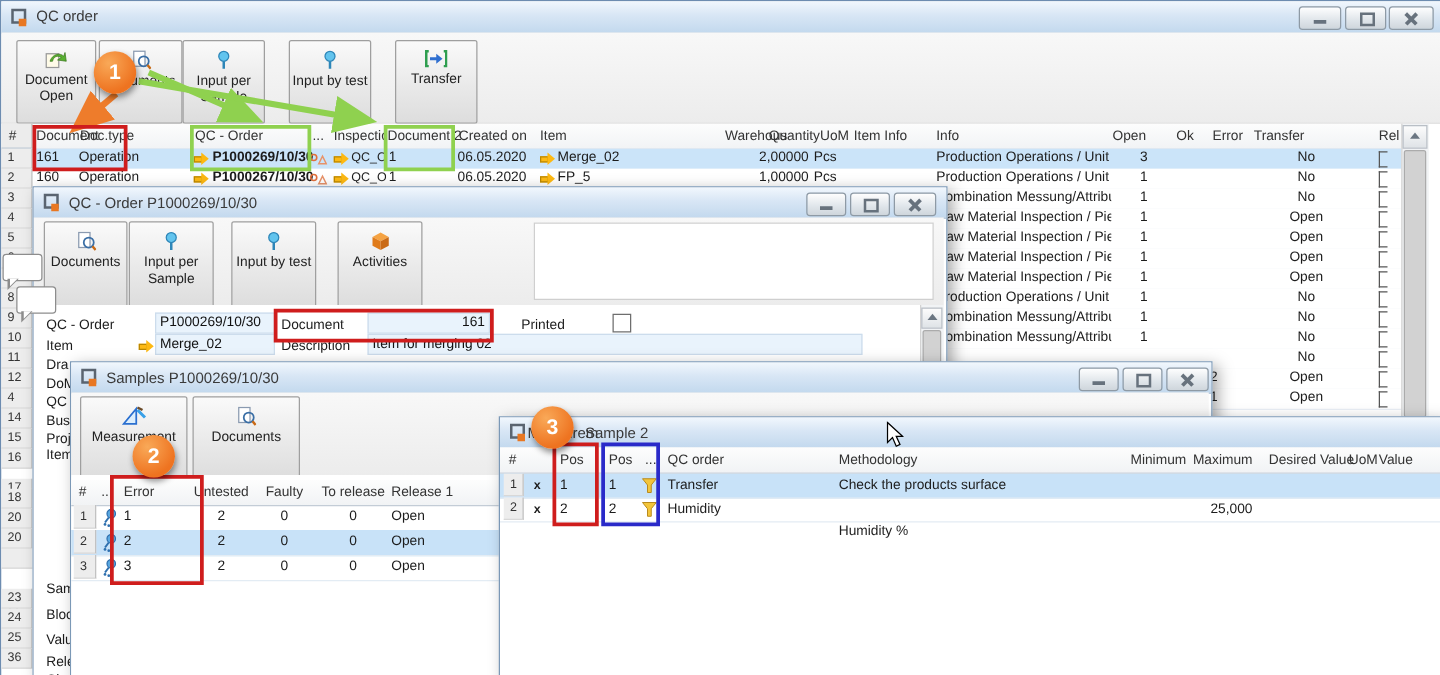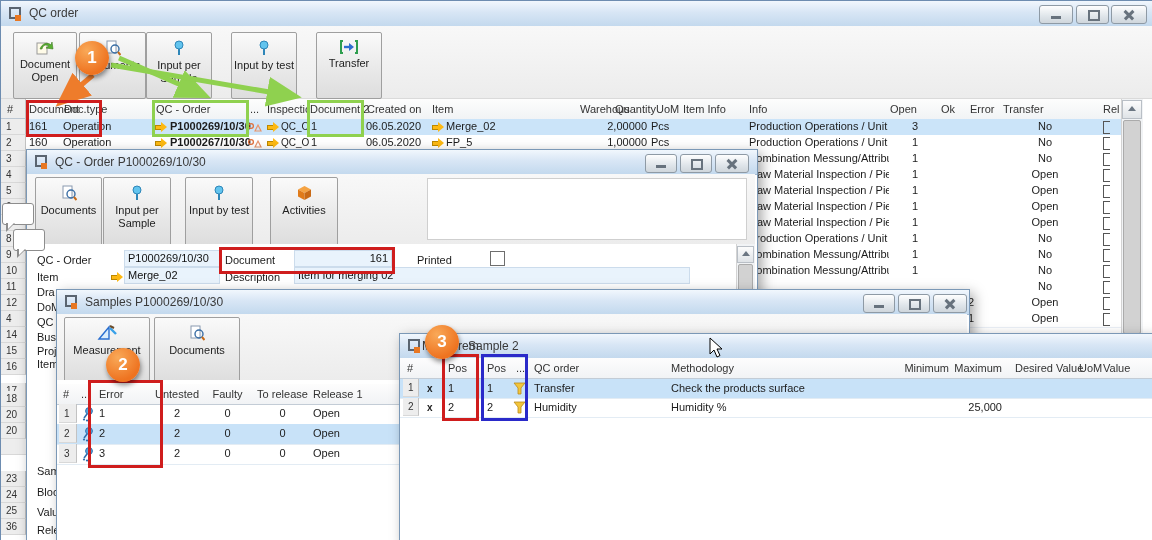--- a/index.html
+++ b/index.html
@@ -509,21 +509,21 @@
       </div>
       <div class="abs" style="left:0;top:40px;width:752px;height:19px;border-bottom:1px solid #e3ecf4;">
         <span class="gcell" style="height:18px;left:3px;width:16px;line-height:18px;">2</span>
         <span class="cell red" style="left:27px;top:2px;font-size:10px;font-weight:bold;">x</span>
         <span class="cell" style="left:48px;top:2px;">2</span>
         <span class="cell" style="left:87px;top:2px;">2</span>
         <svg class="abs" style="left:113px;top:3px;" width="13" height="13" viewBox="0 0 13 13">
             <path d="M1 1 L12 1 L8 6 L8 12 L5 12 L5 6 Z" fill="#f3c53a" stroke="#b98a1d" stroke-width="0.8"></path>
           </svg>
         <span class="cell" style="left:134px;top:2px;">Humidity</span>
-        <span class="cell" style="left:271px;top:2px;">Humidity %</span>
+        <span class="cell" style="left:271px;top:20px;">Humidity %</span>
         <span class="cell rt" style="left:553px;top:2px;width:49px;">25,000</span>
       </div>
     </div>
   </div>
 
   <div class="bubble" style="left:1px;top:202px;z-index:15;"></div>
   <div class="bubble" style="left:12px;top:228px;z-index:15;"></div>
 
   <svg class="ann" style="left:0;top:0;width:1152px;height:540px;z-index:40;" viewBox="0 0 1152 540">
     <defs>

